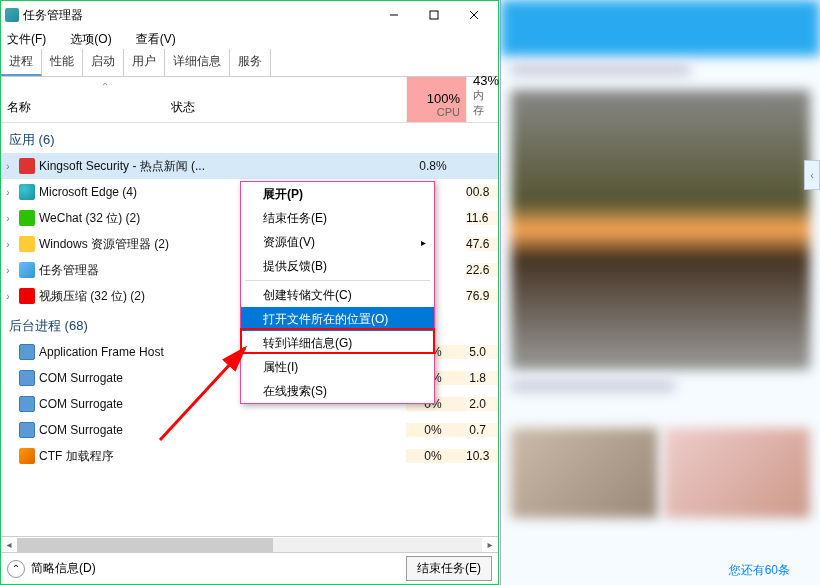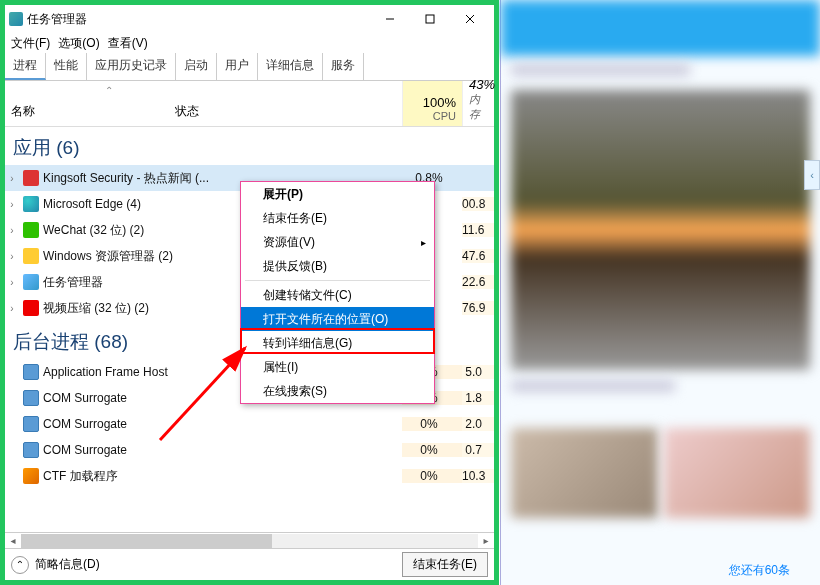--- a/index.html
+++ b/index.html
@@ -1,41 +1,41 @@
 <!DOCTYPE html>
 <html><head>
 <meta charset="utf-8">
 <style>
 * { margin: 0; padding: 0; box-sizing: border-box; font-family: "Microsoft YaHei", "Segoe UI", sans-serif; }
 body { width: 820px; height: 585px; position: relative; overflow: hidden; background: #fff; }
 
-.window { position: absolute; left: 0; top: 0; width: 499px; height: 585px; border: 5px solid #22c55e; background: #fff; display: flex; flex-direction: column; }
+.window { position: absolute; left: 0; top: 0; width: 499px; height: 585px; border: 1px solid #22c55e; background: #fff; display: flex; flex-direction: column; }
 
 .titlebar { display: flex; align-items: center; height: 28px; padding: 0 4px; font-size: 12px; color: #000; }
 .titlebar .title-ico { width: 14px; height: 14px; margin-right: 4px; background: linear-gradient(135deg,#4aa,#28a); border-radius: 2px; }
 .titlebar .spacer { flex: 1; }
 .winbtn { width: 40px; height: 28px; display: flex; align-items: center; justify-content: center; font-size: 11px; color: #333; }
 .winbtn svg { width: 10px; height: 10px; }
 
-.menubar { display: flex; gap: 8px; padding: 0 6px; font-size: 12px; height: 20px; align-items: center; color: #000; }
+.menubar { display: flex; gap: 24px; padding: 0 6px; font-size: 12px; height: 20px; align-items: center; color: #000; }
 
 .tabs { display: flex; border-bottom: 1px solid #ccc; font-size: 12px; }
 .tab { padding: 4px 8px; border-right: 1px solid #ccc; color: #333; }
 .tab.active { border-bottom: 2px solid #5a9bd5; font-weight: 500; }
 
 .colhead { display: flex; height: 46px; border-bottom: 1px solid #ddd; font-size: 12px; }
 .colhead .left { flex: 1; display: flex; align-items: flex-end; padding: 0 6px 6px; position: relative; }
 .colhead .left .sortchev { position: absolute; left: 100px; top: 4px; font-size: 10px; color: #888; }
 .colhead .col { width: 60px; border-left: 1px solid #eee; display: flex; flex-direction: column; align-items: flex-end; justify-content: flex-end; padding: 0 6px 4px; }
-.colhead .col.hot { background: #fef9c3; }
+.colhead .col.hot { background: #fca5a5; }
 .colhead .pct { font-size: 13px; }
 .colhead .lbl { font-size: 11px; color: #666; }
 
 .processes { flex: 1; overflow: hidden; position: relative; }
-.group-title { padding: 8px 8px 4px; font-size: 19px; color: #1a4273; }
+.group-title { padding: 8px 8px 4px; font-size: 13px; color: #1a4273; }
 .row { display: flex; align-items: center; height: 26px; font-size: 12px; color: #111; }
 .row.sel { background: #d6e9f8; }
 .row .expand { width: 14px; text-align: center; color: #777; font-size: 10px; }
 .row .ico { width: 16px; height: 16px; margin: 0 4px; border-radius: 2px; flex-shrink: 0; }
 .row .name { flex: 1; overflow: hidden; text-overflow: ellipsis; white-space: nowrap; padding-right: 4px; }
 .row .c-cpu { width: 60px; text-align: center; padding-right: 6px; background: #fff4e0; }
 .row .c-mem { width: 32px; text-align: right; padding-right: 12px; background: #fff8e8; overflow: hidden; }
 .row.sel .c-cpu { background: #d6e9f8; }
 
 .ico-red { background: #d33; }
@@ -121,39 +121,38 @@
 
   <div class="menubar">
     <span>文件(F)</span>
     <span>选项(O)</span>
     <span>查看(V)</span>
   </div>
 
   <div class="tabs">
     <div class="tab active">进程</div>
     <div class="tab">性能</div>
-    <div class="tab">应用历史记录</div>
     <div class="tab">启动</div>
     <div class="tab">用户</div>
     <div class="tab">详细信息</div>
     <div class="tab">服务</div>
   </div>
 
   <div class="colhead">
     <div class="left">
       <span class="sortchev">⌃</span>
       <span>名称</span>
       <span style="width:140px"></span>
       <span>状态</span>
     </div>
     <div class="col hot">
       <span class="pct">100%</span>
       <span class="lbl">CPU</span>
     </div>
-    <div class="col" style="width:32px;align-items:flex-start;font-style:italic;">
+    <div class="col" style="width:32px;align-items:flex-start;">
       <span class="pct">43%</span>
       <span class="lbl">内存</span>
     </div>
   </div>
 
   <div class="processes">
 
     <div class="group-title">应用 (6)</div>
 
     <div class="row sel">

